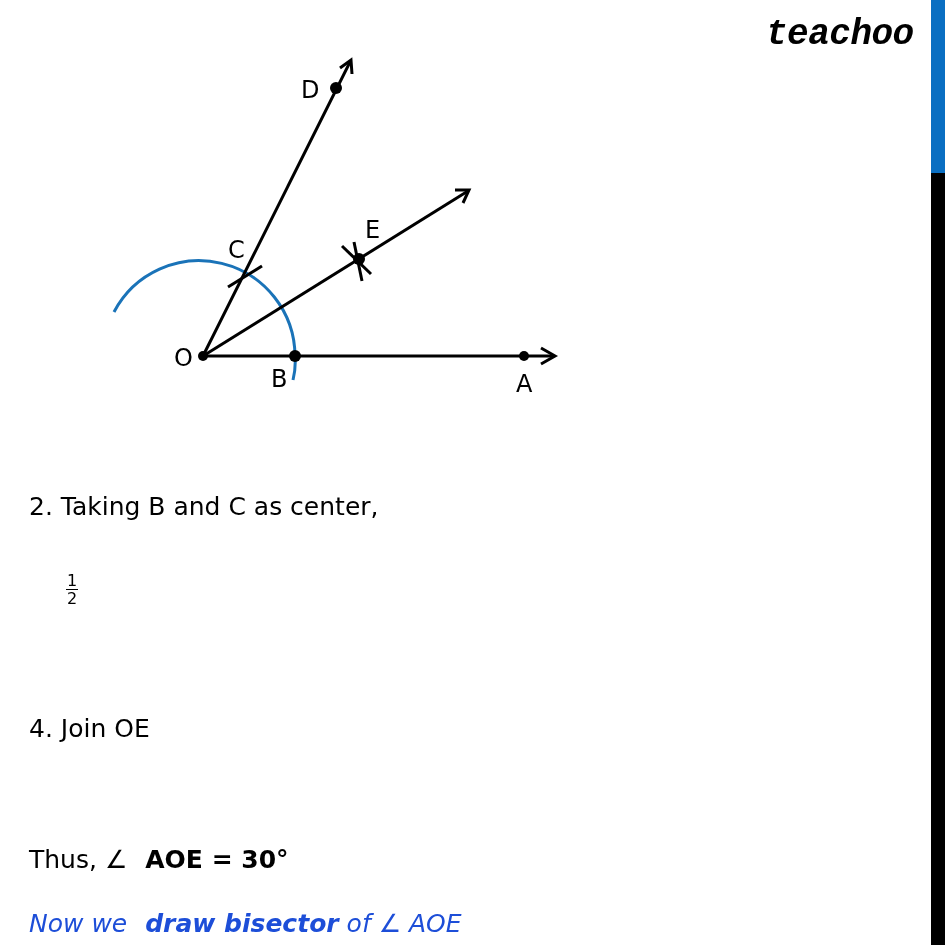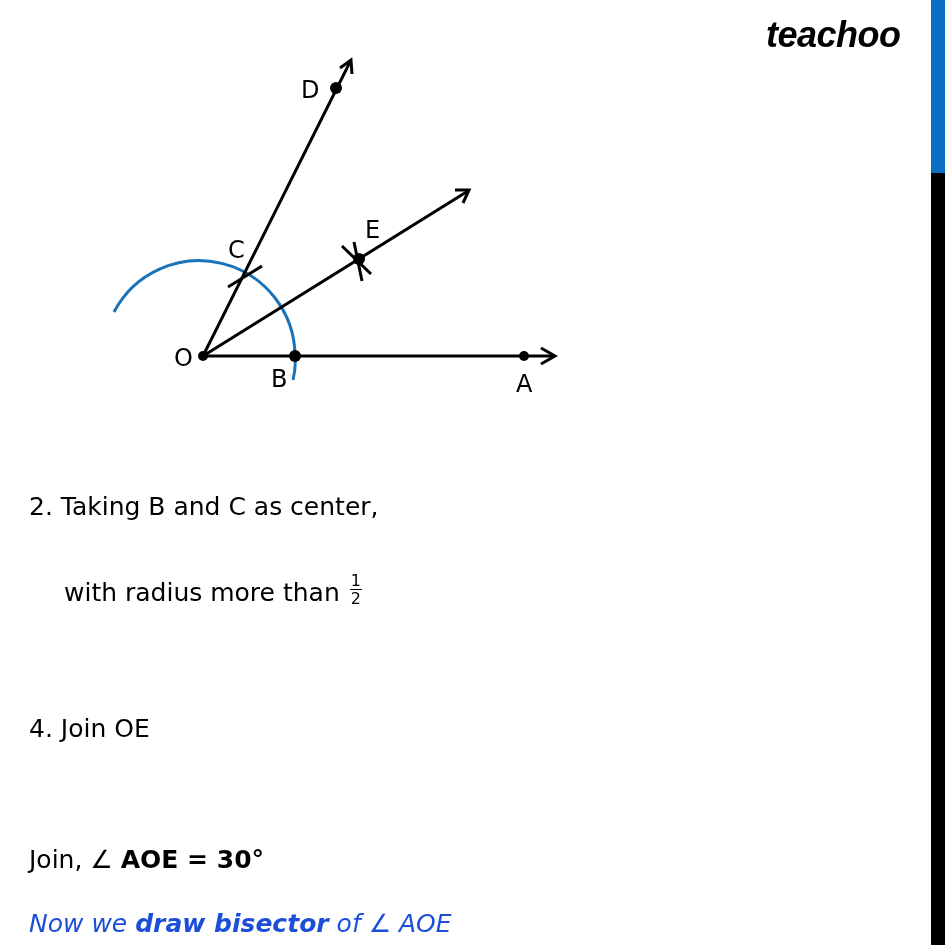--- a/index.html
+++ b/index.html
@@ -6,30 +6,30 @@
     body {
       width: 945px; height: 945px; position: relative; overflow: hidden;
       background: #ffffff;
       font-family: "Liberation Sans", "DejaVu Sans", sans-serif;
       color: #000;
     }
     .side-bar-blue { position: absolute; left: 931px; top: 0; width: 14px; height: 173px; background: #0a6fc2; }
     .side-bar-black { position: absolute; left: 931px; top: 173px; width: 14px; height: 772px; background: #000; }
     .logo {
       position: absolute; left: 766px; top: 14px;
-      font-family: Liberation Sans, sans-serif; font-style: italic; font-weight: bold;
+      font-family: Liberation Mono, monospace; font-style: italic; font-weight: bold;
       font-size: 36px; letter-spacing: -0.5px; color: #000;
     }
     svg.diagram { position: absolute; left: 0; top: 0; }
     .pt-label { font-family: "DejaVu Sans", sans-serif; font-size: 24px; fill: #000; }
     .line { position: absolute; font-size: 25px; white-space: nowrap; font-family: "DejaVu Sans", sans-serif; }
     .frac { display: inline-block; vertical-align: middle; text-align: center; font-size: 16px; line-height: 17px; margin: 0 4px 0 2px; position: relative; top: -4px; }
     .frac .num { display: block; border-bottom: 1px solid #000; padding: 0 1px; }
     .frac .den { display: block; }
-    b { font-weight: bold; }
+    b { font-weight: bold; margin-left: 10px; }
     .note { color: #1d4ed8; font-style: italic; }
   </style>
 </head>
 <body>
 
 <div class="side-bar-blue"></div>
 <div class="side-bar-black"></div>
 
 <div class="logo">teachoo</div>
 
@@ -61,28 +61,27 @@
   <text class="pt-label" x="271" y="387">B</text>
   <text class="pt-label" x="516" y="392">A</text>
   <text class="pt-label" x="228" y="258">C</text>
   <text class="pt-label" x="301" y="98">D</text>
   <text class="pt-label" x="365" y="238">E</text>
 </svg>
 
 <div class="line" style="left:29px; top:492px;">2.  Taking B and C as center,</div>
 
 <div class="line" style="left:64px; top:576px;">
-  <span>with radius more than</span>
   <span class="frac">
     <span class="num">1</span>
     <span class="den">2</span>
   </span>
 </div>
 
 <div class="line" style="left:29px; top:714px;">4.  Join OE</div>
 
 <div class="line" style="left:29px; top:845px;">
-  <span>Join, ∠ </span><b>AOE = 30°</b>
+  <span>Thus, ∠ </span><b>AOE = 30°</b>
 </div>
 
 <div class="line note" style="left:29px; top:909px;">
   <span>Now we </span><b>draw bisector</b><span> of ∠ AOE</span>
 </div>
 
 </body></html>

